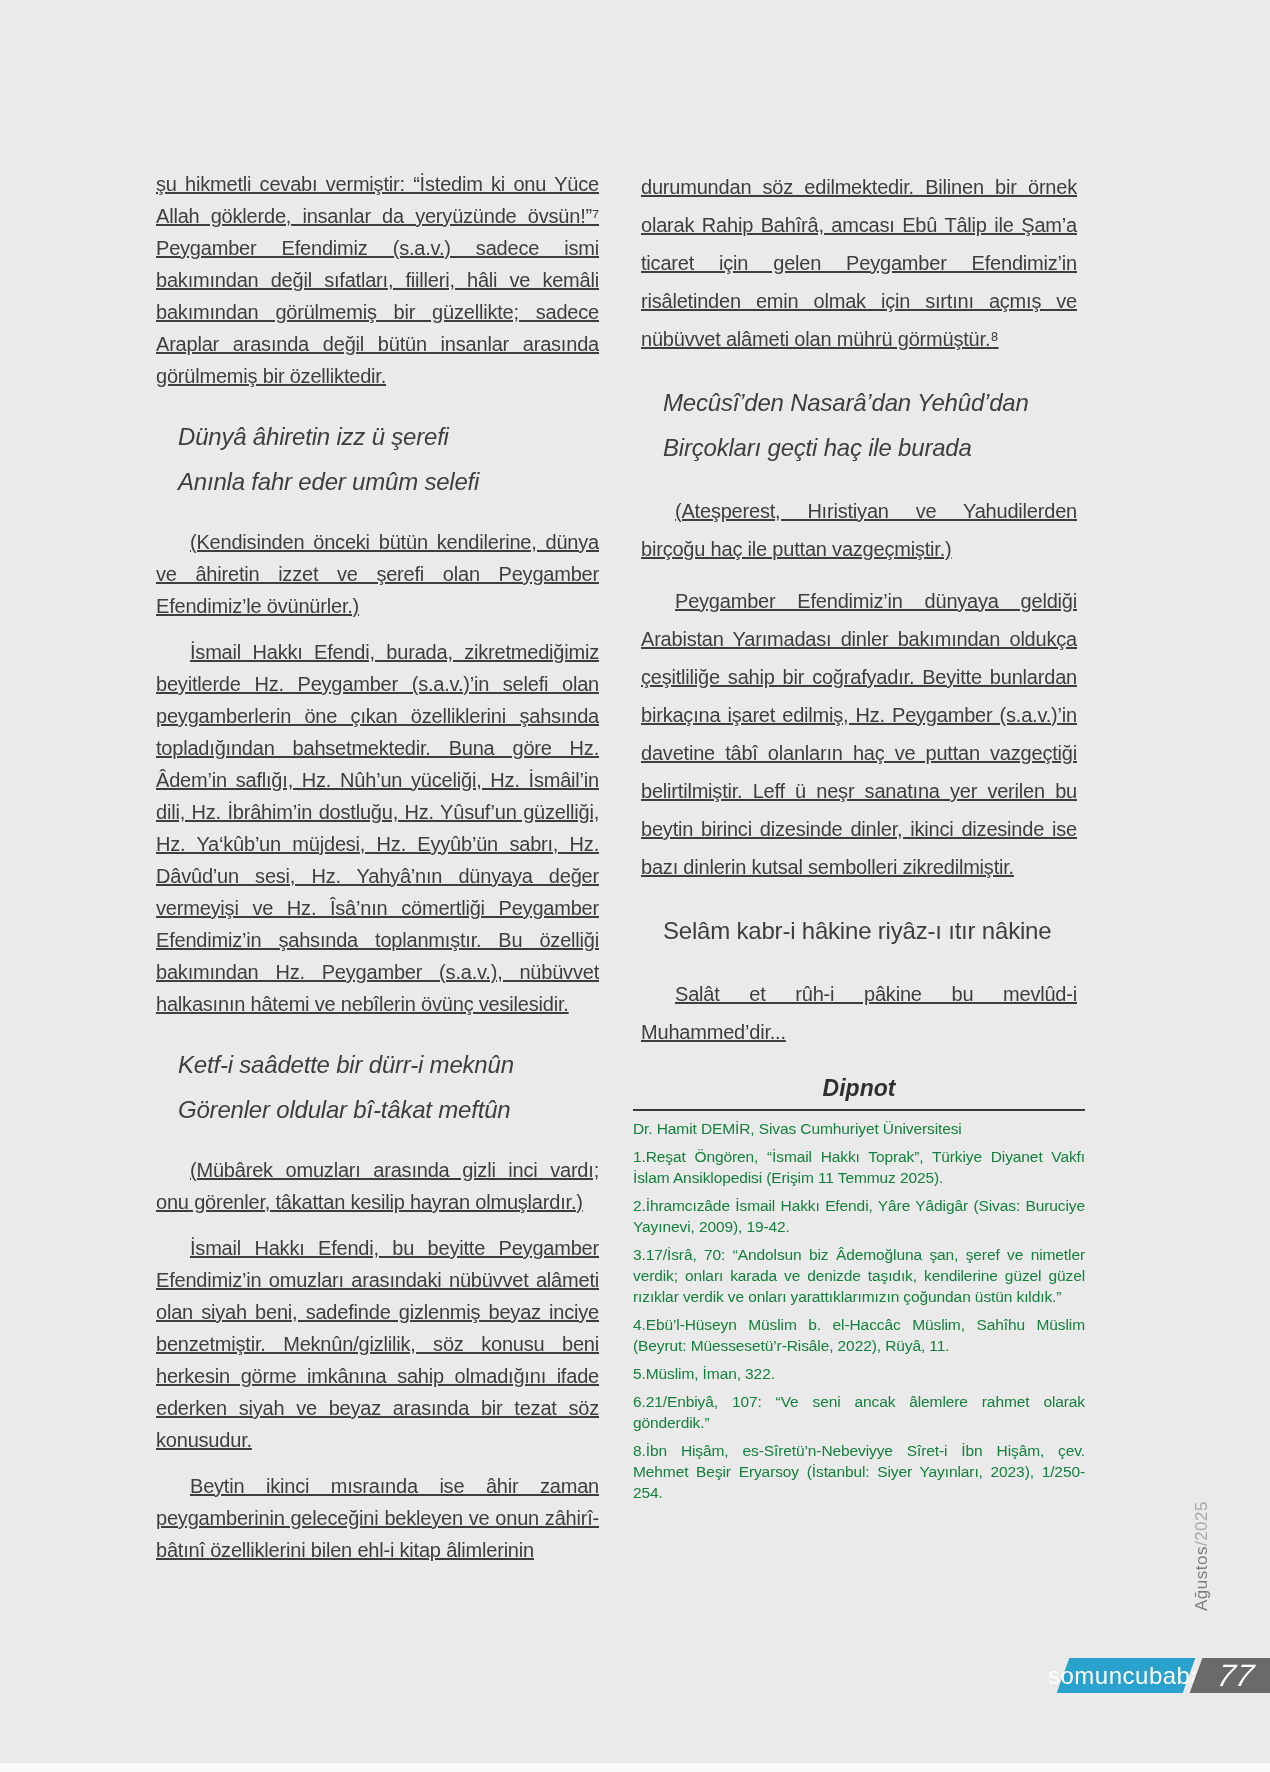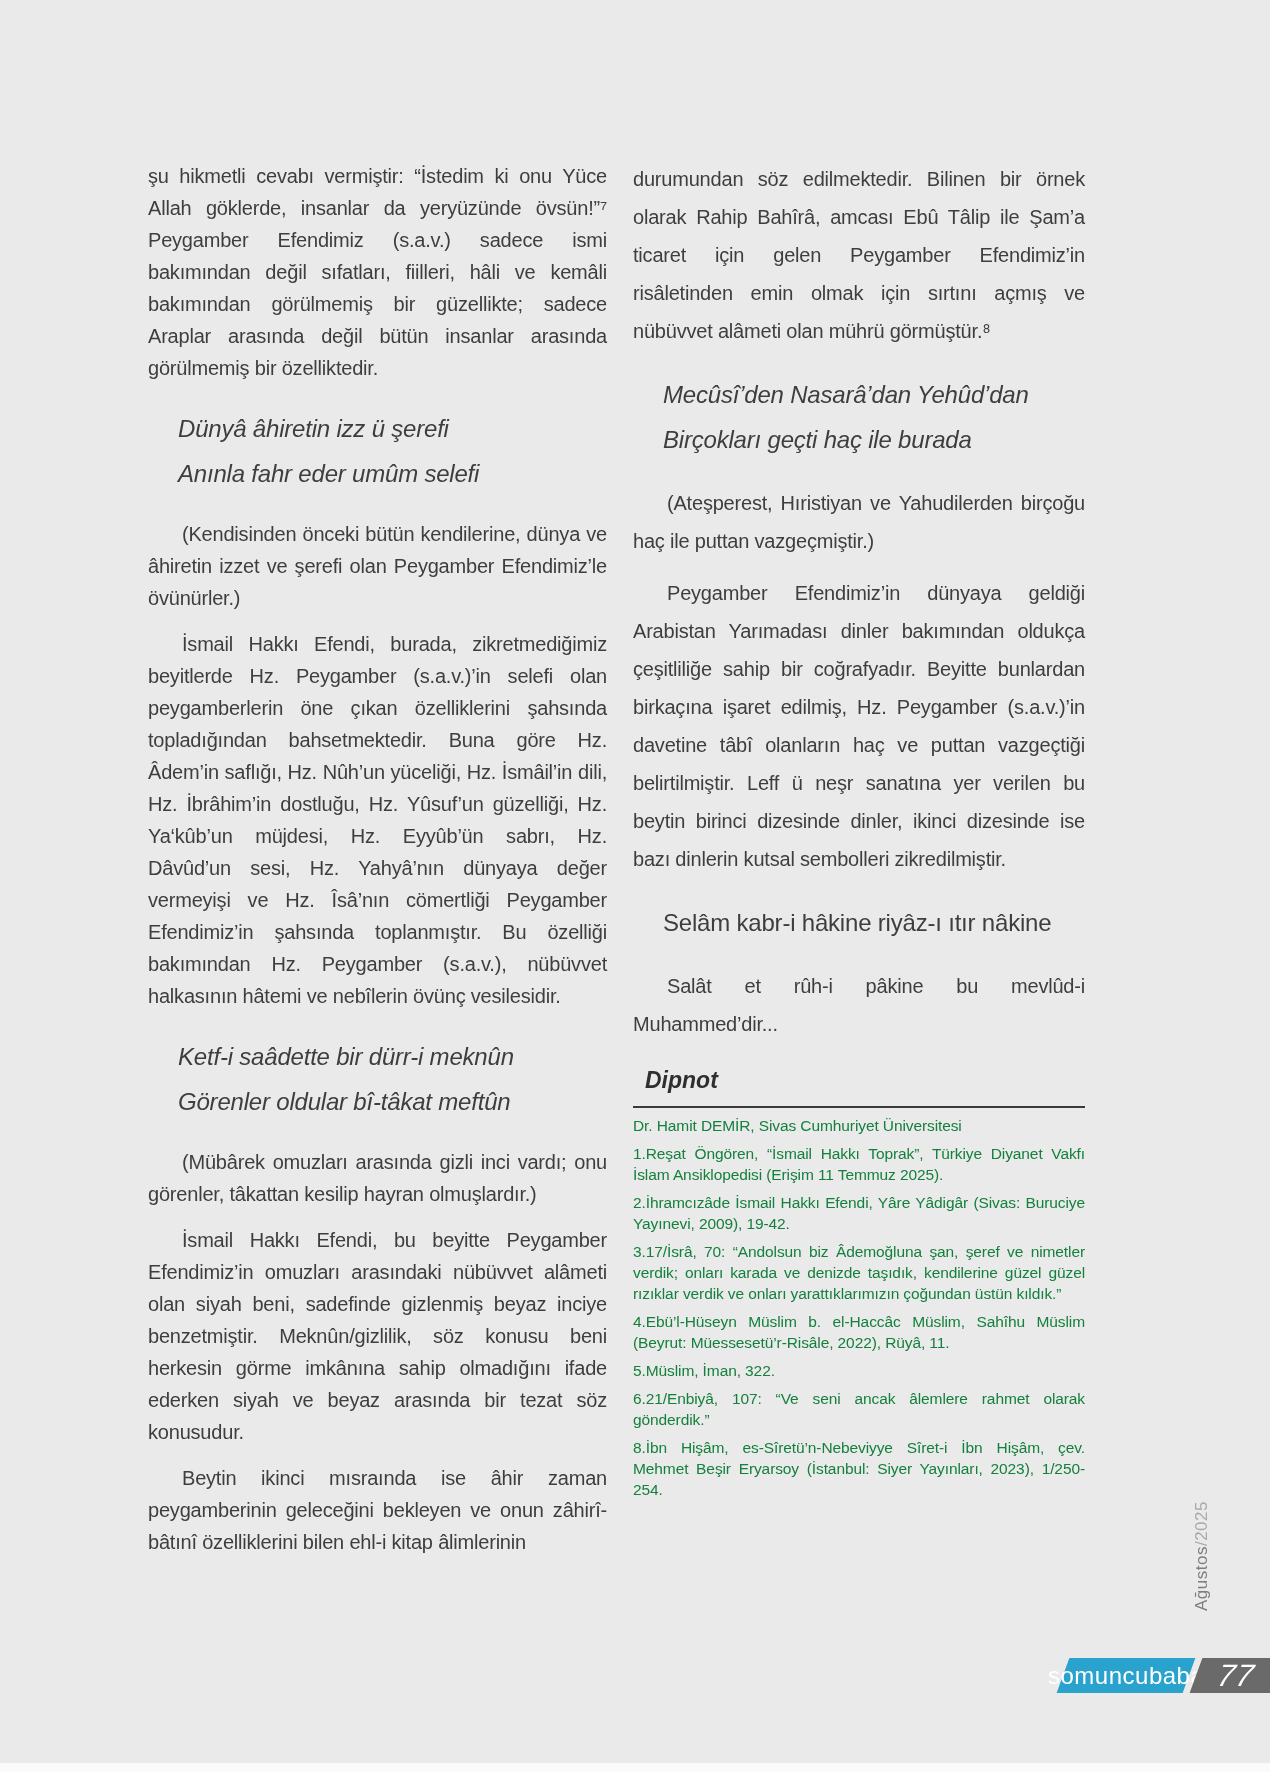--- a/index.html
+++ b/index.html
@@ -12,39 +12,40 @@
     color:#3e3e3e;
   }
   .columns{
     position:absolute;left:148px;top:160px;width:937px;
     display:flex;gap:26px;
   }
   .col{font-weight:300;}
   .col-left{width:459px;}
   .col-right{width:452px;}
   .body{
-    margin:0;
+    margin:8px;
     font-size:20px;line-height:32px;
     text-align:justify;
     text-indent:34px;
     letter-spacing:-0.2px;
+    text-decoration:underline;
   }
   .col-right .body{line-height:38px;}
   .body.noindent{text-indent:0;}
   .body + .body{margin-top:14px;}
   .verse{margin:22px 0;padding-left:30px;}
   .verse p{
     margin:0;font-size:24px;line-height:45px;
     font-style:italic;letter-spacing:-0.2px;
   }
   .verse.plain p{font-style:normal;}
   .footnotes{margin-top:24px;}
   .fn-head{
-    margin:12px;font-size:23px;font-weight:bold;font-style:italic;
-    color:#2f2f2f;letter-spacing:0;
+    margin:0;font-size:23px;font-weight:bold;font-style:italic;
+    color:#2f2f2f;letter-spacing:0;text-align:center;
   }
   .fn-rule{border:none;border-top:2px solid #3a3a3a;margin:7px 0 4px 0;height:0;}
   .fn{
     margin:7px 0 0 0;
     font-size:15.5px;line-height:21px;
     text-align:justify;color:#15803d;letter-spacing:-0.1px;
   }
   .issue-date{
     position:absolute;left:1096px;top:1545px;width:212px;height:22px;
     transform:rotate(-90deg);transform-origin:center;

